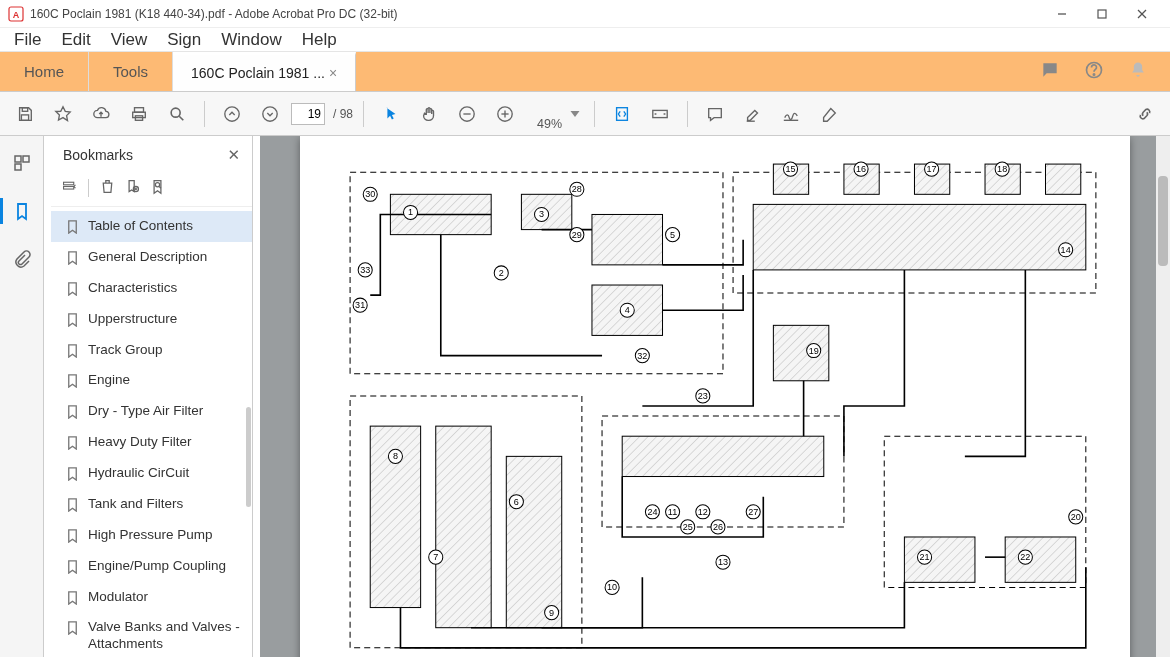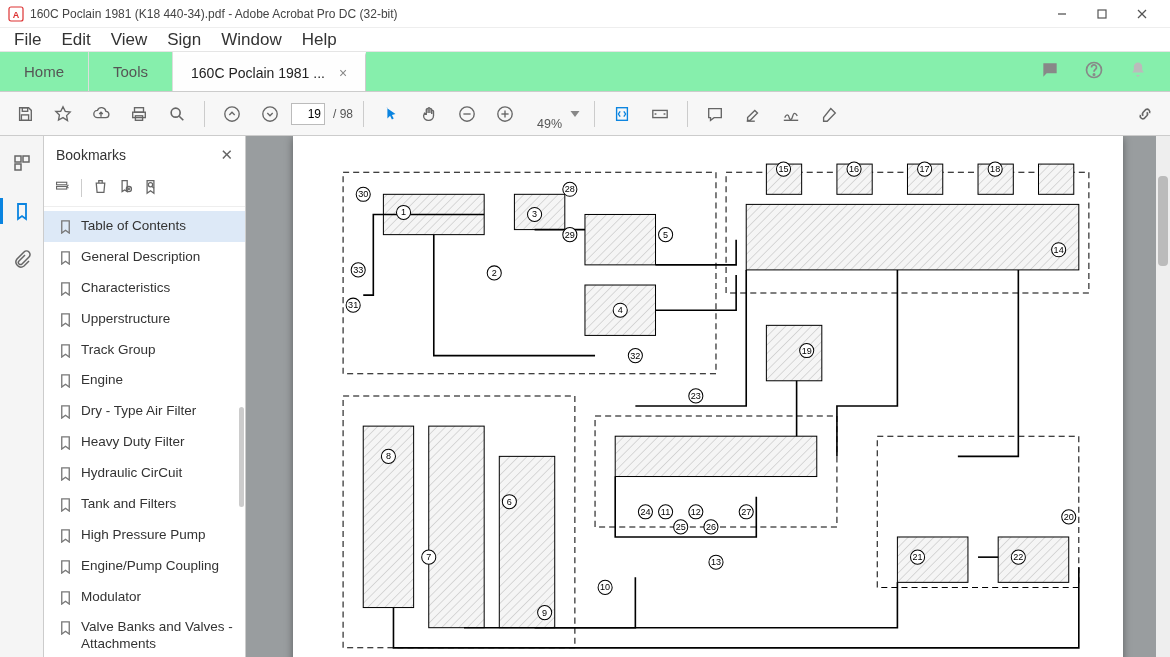--- a/index.html
+++ b/index.html
@@ -9,41 +9,41 @@
 .titlebar { height: 28px; background: #fff; display: flex; align-items: center; padding: 0 8px; border-bottom: 1px solid #eee; }
 .titlebar .doc-icon { width: 16px; height: 16px; margin-right: 6px; }
 .titlebar .title { font-size: 12px; color: #444; flex: 1; }
 .titlebar .winbtn { width: 40px; height: 24px; display: flex; align-items: center; justify-content: center; color: #555; }
 
 
 .menubar { height: 24px; display: flex; align-items: center; padding: 0 4px; border-bottom: 1px solid #e5e5e5; }
 .menubar .menu-item { padding: 3px 10px; font-size: 17px; color: #333; cursor: default; }
 
 
-.tabrow { height: 40px; background: #86efac; display: flex; align-items: stretch; border-bottom: 1px solid #ccc; }
+.tabrow { height: 40px; background: #fdba74; display: flex; align-items: stretch; border-bottom: 1px solid #ccc; }
 .tabrow .nav-tab { padding: 0 24px; display: flex; align-items: center; font-size: 15px; color: #555; border-right: 1px solid #ddd; }
-.tabrow .doc-tab { padding: 0 18px; display: flex; align-items: center; gap: 14px; font-size: 14px; color: #222; background: #fefefe; border-right: 1px solid #ccc; border-top: 3px solid #fff; }
+.tabrow .doc-tab { padding: 0 18px; display: flex; align-items: center; gap: 4px; font-size: 14px; color: #222; background: #fefefe; border-right: 1px solid #ccc; border-top: 3px solid #fff; }
 .tabrow .doc-tab .close { color: #888; font-size: 14px; cursor: pointer; }
 .tabrow .spacer { flex: 1; }
 .tabrow .right-icons { display: flex; align-items: center; gap: 24px; padding-right: 22px; color: #888; }
 .tabrow .right-icons svg { width: 20px; height: 20px; }
 
 
 .toolbar { height: 44px; background: #f7f7f7; border-bottom: 1px solid #ccc; display: flex; align-items: center; padding: 0 8px; gap: 4px; }
 .tool-btn { width: 34px; height: 34px; display: flex; align-items: center; justify-content: center; border-radius: 3px; color: #555; }
 .tool-sep { width: 1px; height: 26px; background: #ccc; margin: 0 6px; }
 .page-input { width: 34px; height: 22px; text-align: right; border: 1px solid #bbb; font-size: 12px; padding-right: 3px; background: #fff; }
 .page-total { font-size: 12px; color: #555; margin-left: 4px; }
 .zoom-val { font-size: 12.5px; color: #555; min-width: 36px; text-align: right; margin-top: 21px; }
 .tool-active { color: #0a84e0; }
 .toolbar svg { width: 18px; height: 18px; }
 .toolbar .right { margin-left: auto; display: flex; align-items: center; }
 
 
-.main { display: flex; height: calc(657px - 28px - 24px - 40px - 44px); }
+.main { display: flex; height: calc(657px - 28px - 24px - 40px - 44px); gap: 7px; }
 
 
 .leftrail { width: 44px; background: #f5f5f5; border-right: 1px solid #ccc; display: flex; flex-direction: column; align-items: center; padding-top: 12px; gap: 18px; }
 .leftrail .rail-btn { width: 30px; height: 30px; display: flex; align-items: center; justify-content: center; color: #666; border-radius: 3px; }
 .leftrail .rail-btn.active { color: #0a84e0; position: relative; }
 .leftrail .rail-btn.active::before { content: ""; position: absolute; left: -7px; top: 2px; bottom: 2px; width: 3px; background: #0a84e0; }
 
 
 .bookmarks { width: 202px; background: #fff; border-right: 1px solid #ccc; display: flex; flex-direction: column; }
 .bm-header { display: flex; align-items: center; justify-content: space-between; padding: 10px 12px; font-size: 14px; color: #333; }

